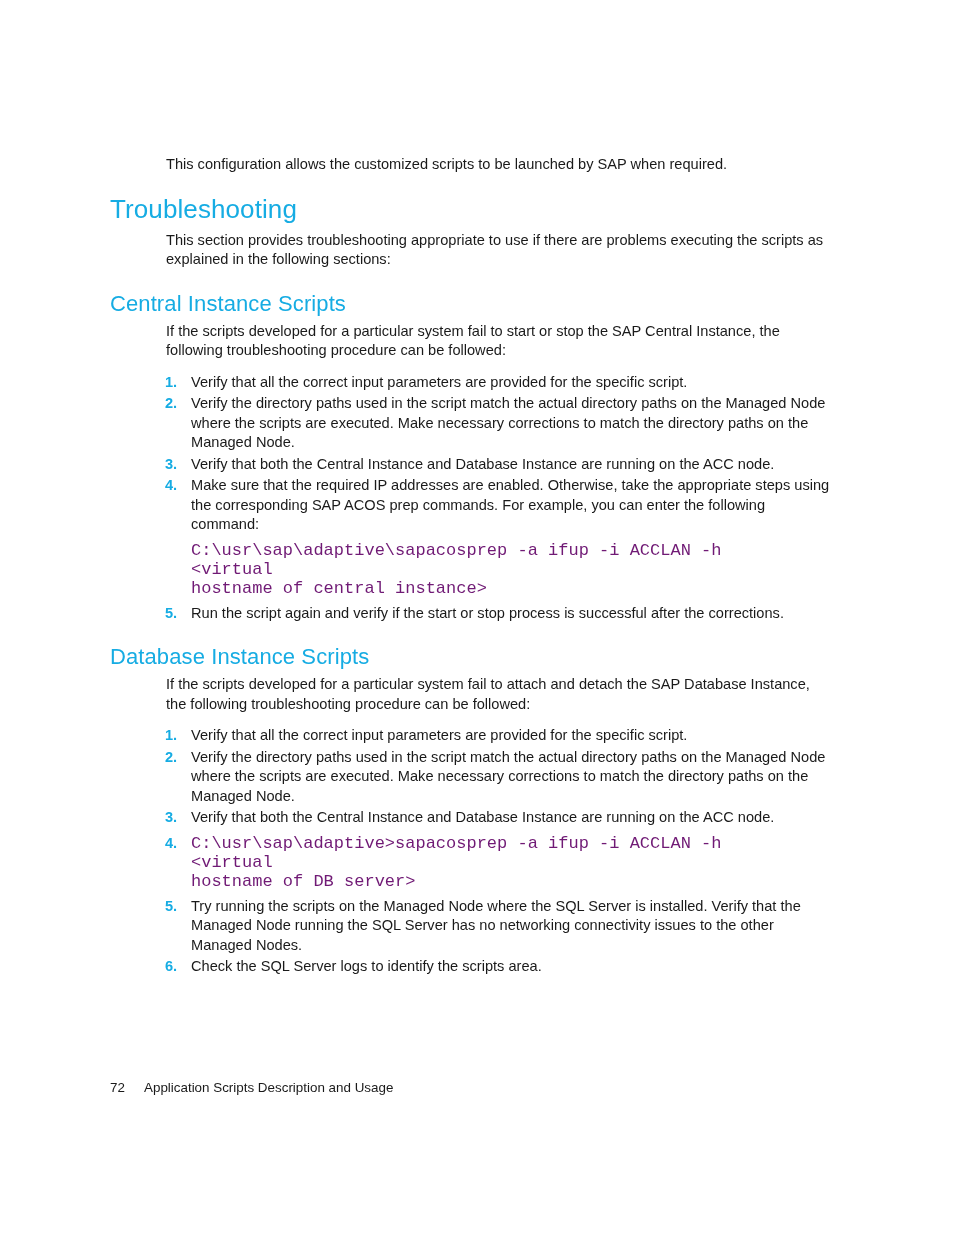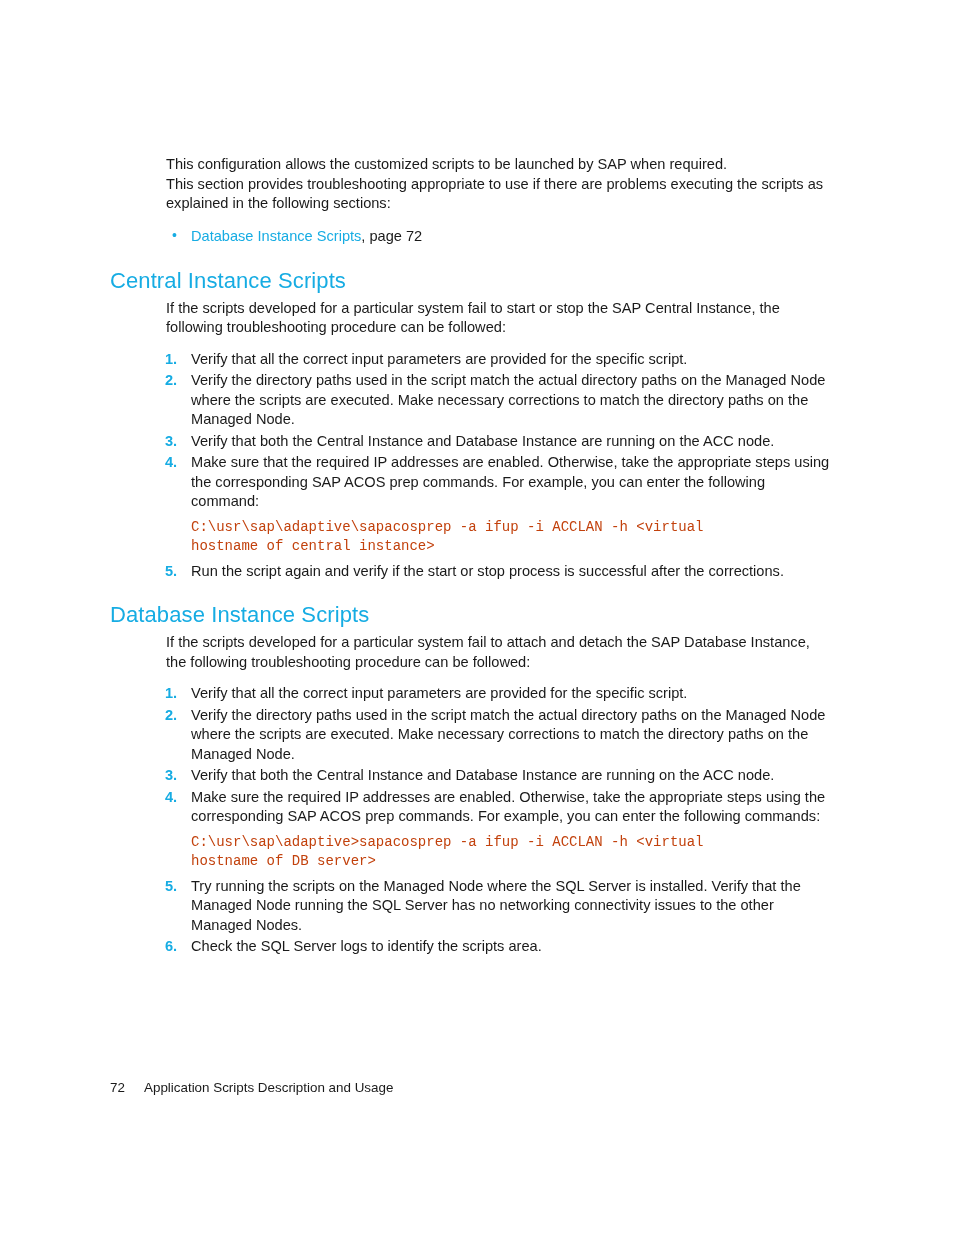--- a/index.html
+++ b/index.html
@@ -111,23 +111,23 @@
     text-align: left;
     color: #16ACE3;
     font-weight: 700;
     font-size: 14.6px;
     line-height: 19.5px;
   }
 
   
   pre.code {
     font-family: "Liberation Mono", "DejaVu Sans Mono", monospace;
-    font-size: 14px;
+    font-size: 17px;
     line-height: 19px;
-    color: #c2410c;
+    color: #701a75;
     margin: 6px 0 6px 0;
     padding: 0;
     white-space: pre-wrap;
     word-break: break-word;
     max-width: 600px;
   }
 
   
   .footer {
     position: absolute;
@@ -148,25 +148,25 @@
 </style>
 </head>
 <body>
 
 <div class="page">
 
   <div class="content">
 
     <p class="body">This configuration allows the customized scripts to be launched by SAP when required.</p>
 
+    <h1 class="sec-title">Troubleshooting</h1>
 
     <p class="body">This section provides troubleshooting appropriate to use if there are problems executing the scripts as explained in the following sections:</p>
 
     <ul class="bullets">
-      <li><a class="xref" href="#database-instance-scripts">Database Instance Scripts</a><span>, page 72</span></li>
     </ul>
 
     <h2 class="sub-title" id="central-instance-scripts">Central Instance Scripts</h2>
 
     <p class="body">If the scripts developed for a particular system fail to start or stop the SAP Central Instance, the following troubleshooting procedure can be followed:</p>
 
     <ol class="steps">
       <li>
         <span class="num">1.</span>
         <span>Verify that all the correct input parameters are provided for the specific script.</span>
@@ -203,21 +203,20 @@
       <li>
         <span class="num">2.</span>
         <span>Verify the directory paths used in the script match the actual directory paths on the Managed Node where the scripts are executed. Make necessary corrections to match the directory paths on the Managed Node.</span>
       </li>
       <li>
         <span class="num">3.</span>
         <span>Verify that both the Central Instance and Database Instance are running on the ACC node.</span>
       </li>
       <li>
         <span class="num">4.</span>
-        <span>Make sure the required IP addresses are enabled. Otherwise, take the appropriate steps using the corresponding SAP ACOS prep commands. For example, you can enter the following commands:</span>
         <pre class="code">C:\usr\sap\adaptive&gt;sapacosprep -a ifup -i ACCLAN -h &lt;virtual
 hostname of DB server&gt;</pre>
       </li>
       <li>
         <span class="num">5.</span>
         <span>Try running the scripts on the Managed Node where the SQL Server is installed. Verify that the Managed Node running the SQL Server has no networking connectivity issues to the other Managed Nodes.</span>
       </li>
       <li>
         <span class="num">6.</span>
         <span>Check the SQL Server logs to identify the scripts area.</span>

